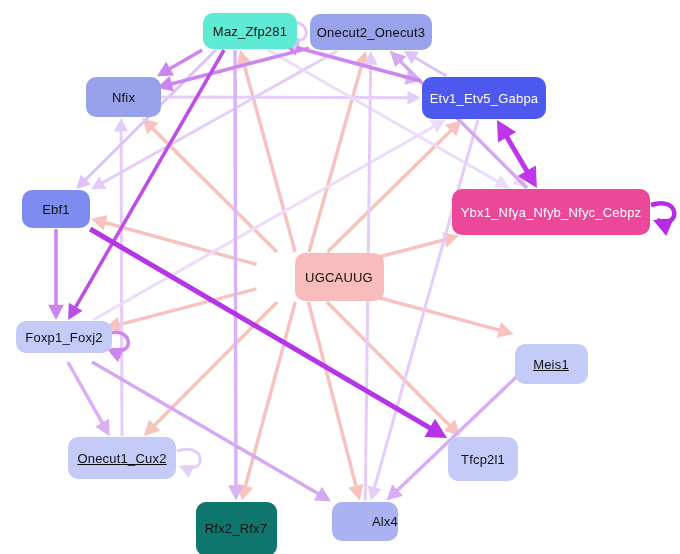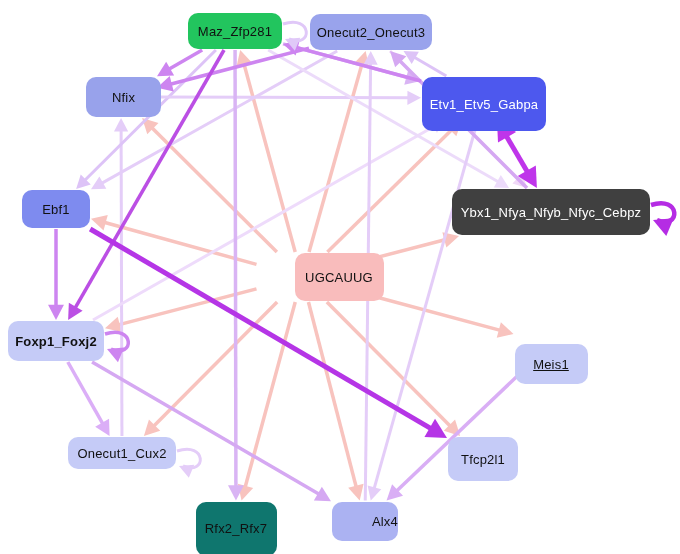--- a/index.html
+++ b/index.html
@@ -103,48 +103,48 @@
       <polygon points="107,349 117.97307692307693,362.1846153846154 124.08846153846154,347.5076923076923" fill="#cd85f0"></polygon>
       <line x1="504.0234788643524" y1="132.06979985874887" x2="529.8010825391564" y2="175.93020014125113" stroke="#bf35ea" stroke-width="5"></line>
       <polygon points="536.8947368421053,188 535.8132948748114,165.43718804600422 517.7085950866881,176.0776695004276" fill="#bf35ea"></polygon>
       <polygon points="496.9298245614035,120 498.01126652869743,142.5628119539958 516.1159663168207,131.92233049957244" fill="#bf35ea"></polygon>
       <path d="M 651 205 C 681 195, 681 230, 657 220" fill="none" stroke="#b52ce4" stroke-width="4.5"></path>
       <polygon points="653,220 666.2730769230769,235.98461538461538 673.6961538461538,218.16923076923075" fill="#b52ce4"></polygon>
       <line x1="90.16" y1="229" x2="434.91839920927475" y2="430.84917986491496" stroke="#b535e6" stroke-width="5"></line>
       <polygon points="447,437.92271662763466 435.0457228710037,418.75646351641967 424.43541772692413,436.8788647025076" fill="#b535e6"></polygon>
     </svg>
   <div>
-      <div class="node" style="left: 188px; top: 13px; width: 94px; height: 36px; background: #22c55e;">
+      <div class="node" style="left: 203px; top: 13px; width: 94px; height: 36px; background: #5eead4;">
         <span>Maz_Zfp281</span>
       </div>
       <div class="node" style="left: 310px; top: 14px; width: 122px; height: 36px; background: rgb(153, 163, 236);">
         <span>Onecut2_Onecut3</span>
       </div>
       <div class="node" style="left: 86px; top: 77px; width: 75px; height: 40px; background: rgb(152, 162, 235);">
         <span>Nfix</span>
       </div>
-      <div class="node light-text" style="left: 422px; top: 77px; width: 124px; height: 54px; background: rgb(77, 88, 238);">
+      <div class="node light-text" style="left: 422px; top: 77px; width: 124px; height: 42px; background: rgb(77, 88, 238);">
         <span>Etv1_Etv5_Gabpa</span>
       </div>
       <div class="node" style="left: 22px; top: 190px; width: 68px; height: 38px; background: rgb(126, 139, 239);">
         <span>Ebf1</span>
       </div>
-      <div class="node light-text" style="left: 452px; top: 189px; width: 198px; height: 46px; background: #404040;">
+      <div class="node light-text" style="left: 452px; top: 189px; width: 198px; height: 46px; background: #ec4899;">
         <span>Ybx1_Nfya_Nfyb_Nfyc_Cebpz</span>
       </div>
       <div class="node" style="left: 257.5px; top: 253px; width: 89px; height: 48px; background: rgb(249, 188, 188); margin-left: 37px;">
         <span>UGCAUUG</span>
       </div>
-      <div class="node" style="left: 8px; top: 321px; width: 96px; height: 40px; background: rgb(197, 203, 247); font-weight: bold;">
+      <div class="node" style="left: 16px; top: 321px; width: 96px; height: 32px; background: rgb(197, 203, 247);">
         <span>Foxp1_Foxj2</span>
       </div>
       <div class="node" style="left: 514.5px; top: 344px; width: 73px; height: 40px; background: rgb(197, 203, 247); text-decoration: underline;">
         <span>Meis1</span>
       </div>
-      <div class="node" style="left: 68px; top: 437px; width: 108px; height: 32px; background: rgb(197, 203, 247);">
+      <div class="node" style="left: 68px; top: 437px; width: 108px; height: 42px; background: rgb(197, 203, 247); text-decoration: underline;">
         <span>Onecut1_Cux2</span>
       </div>
       <div class="node" style="left: 448px; top: 437px; width: 70px; height: 44px; background: rgb(197, 203, 247);">
         <span>Tfcp2l1</span>
       </div>
       <div class="node" style="left: 195.5px; top: 501.5px; width: 81px; height: 54px; background: #0f766e;">
         <span>Rfx2_Rfx7</span>
       </div>
       <div class="node" style="left: 332px; top: 501.5px; width: 66px; height: 39px; background: rgb(171, 178, 242); justify-content: flex-end;">
         <span>Alx4</span>

